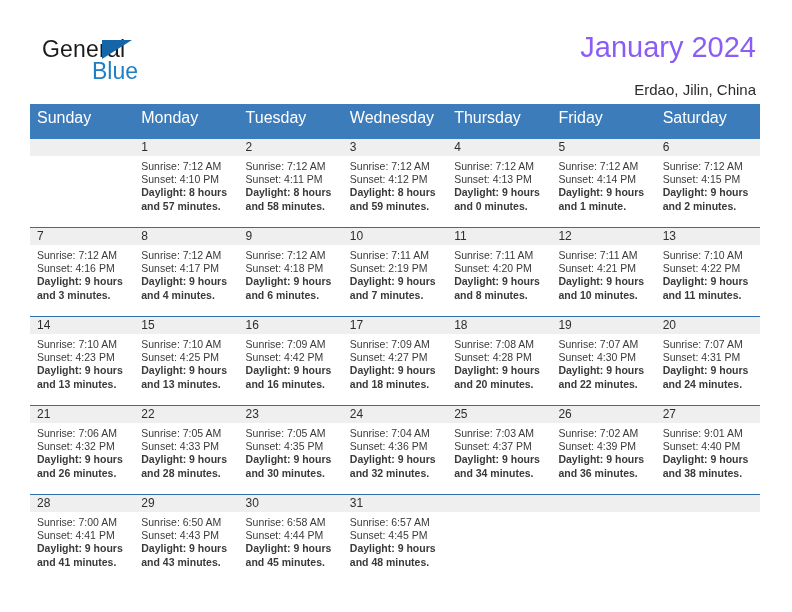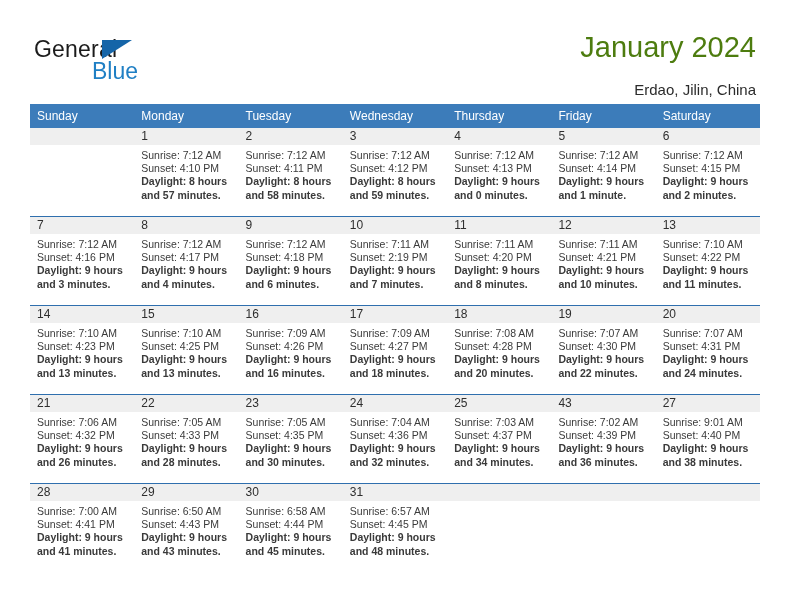--- a/index.html
+++ b/index.html
@@ -32,21 +32,21 @@
   }
   .brand {
     position: absolute;
     left: 34px;
     top: 36px;
     width: 220px;
     height: 52px;
   }
   .brand-general {
     position: absolute;
-    left: 0;
+    left: 8px;
     top: 0;
     font-size: 23px;
     letter-spacing: 0.2px;
     color: #1b1b1b;
     font-family: "Liberation Sans", sans-serif;
     text-align: center;
   }
   .brand-flag {
     position: absolute;
     left: 68px;
@@ -65,21 +65,21 @@
     font-family: "Liberation Sans", sans-serif;
   }
   .title-block {
     position: absolute;
     right: 36px;
     top: 30px;
     text-align: right;
   }
   .cal-title {
     font-size: 29px;
-    color: #4d7c0f;
+    color: #8b5cf6;
     line-height: 34px;
     white-space: nowrap;
   }
   .cal-subtitle {
     font-size: 15px;
     color: #2b2b2b;
     line-height: 20px;
     margin-top: 16px;
     white-space: nowrap;
   }
@@ -89,24 +89,24 @@
     position: absolute;
     left: 30px;
     top: 104px;
     width: 730px;
     border-collapse: collapse;
     table-layout: fixed;
   }
   .calendar th {
     background: #3c7cba;
     color: #ffffff;
-    font-size: 12px;
+    font-size: 16px;
     font-weight: normal;
     text-align: left;
-    padding: 5px 0 5px 7px;
+    padding: 5px 0 12px 7px;
     height: 19px;
     box-sizing: border-box;
     border: none;
   }
   .calendar td {
     vertical-align: top;
     padding: 0;
     border: none;
     width: 104.28px;
   }
@@ -339,21 +339,21 @@
                 <div>Sunset: 4:25 PM</div>
                 <div class="wrap2">Daylight: 9 hours and 13 minutes.</div>
               </div>
             </div>
           </td>
           <td>
             <div class="cell-inner">
               <span class="daynum">16</span>
               <div class="details">
                 <div>Sunrise: 7:09 AM</div>
-                <div>Sunset: 4:26 PM</div>
+                <div>Sunset: 4:42 PM</div>
                 <div class="wrap2">Daylight: 9 hours and 16 minutes.</div>
               </div>
             </div>
           </td>
           <td>
             <div class="cell-inner">
               <span class="daynum">17</span>
               <div class="details">
                 <div>Sunrise: 7:09 AM</div>
                 <div>Sunset: 4:27 PM</div>
@@ -438,21 +438,21 @@
               <span class="daynum">25</span>
               <div class="details">
                 <div>Sunrise: 7:03 AM</div>
                 <div>Sunset: 4:37 PM</div>
                 <div class="wrap2">Daylight: 9 hours and 34 minutes.</div>
               </div>
             </div>
           </td>
           <td>
             <div class="cell-inner">
-              <span class="daynum">43</span>
+              <span class="daynum">26</span>
               <div class="details">
                 <div>Sunrise: 7:02 AM</div>
                 <div>Sunset: 4:39 PM</div>
                 <div class="wrap2">Daylight: 9 hours and 36 minutes.</div>
               </div>
             </div>
           </td>
           <td>
             <div class="cell-inner">
               <span class="daynum">27</span>

